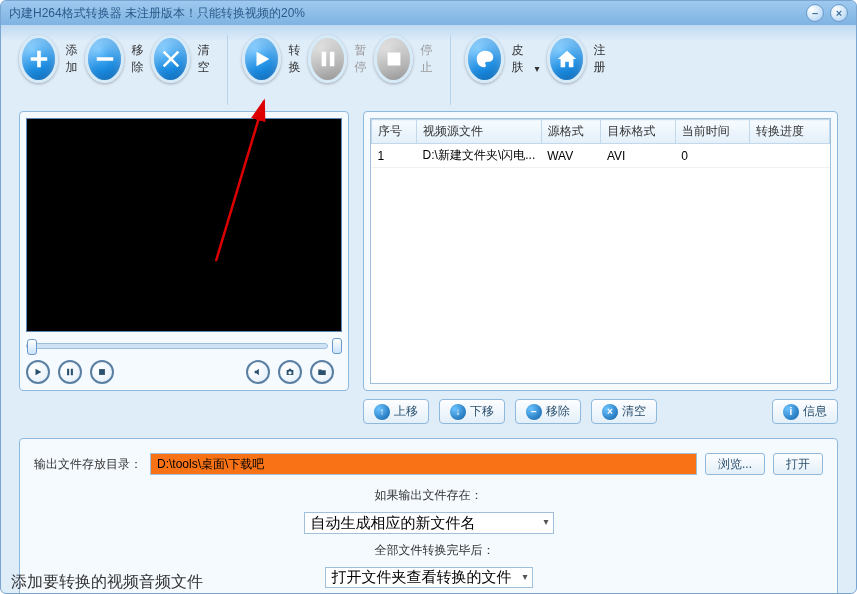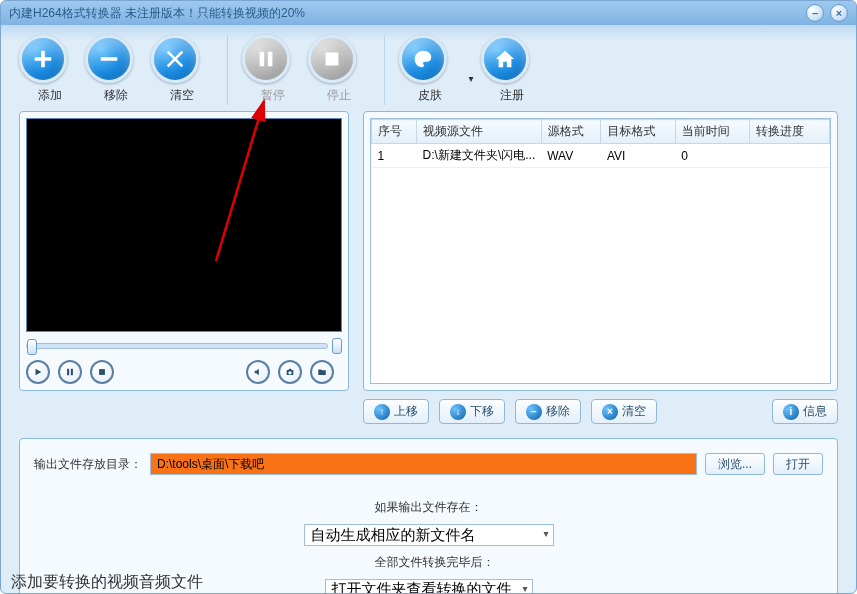--- a/index.html
+++ b/index.html
@@ -5,21 +5,21 @@
 * { box-sizing: border-box; margin: 0; padding: 0; }
 body { font-family: "Microsoft YaHei", SimSun, Arial, sans-serif; font-size: 12px; background: #fff; }
 .window { width: 857px; height: 594px; background: linear-gradient(to bottom, #8dbbe8 0%, #dfedf9 40px, #dfedf9 100%); border: 1px solid #7aa5d0; border-radius: 6px; position: relative; overflow: hidden; }
 .titlebar { height: 24px; background: linear-gradient(to bottom, #9ec9ef, #7fb3e2); display: flex; align-items: center; padding: 0 8px; color: #2a5a8a; font-size: 12px; }
 .titlebar .title { flex: 1; white-space: nowrap; overflow: hidden; }
 .win-btns { display: flex; gap: 6px; }
 .win-btn { width: 18px; height: 18px; border-radius: 50%; background: radial-gradient(circle at 30% 30%, #fff, #cbe3f7 60%, #9cc5ea); border: 1px solid #6a9acb; display: flex; align-items: center; justify-content: center; cursor: pointer; color: #3a6fa0; font-weight: bold; font-size: 11px; }
 .toolbar { display: flex; padding: 10px 18px 6px 18px; gap: 4px; align-items: flex-start; }
 .tb-group { display: flex; gap: 4px; }
 .tb-sep { width: 1px; height: 70px; background: #b8d3ec; margin: 0 10px; }
-.tb-btn { width: 62px; display: flex; flex-direction: column; gap: 4px; cursor: pointer; }
+.tb-btn { width: 62px; display: flex; flex-direction: row; align-items: center; gap: 4px; cursor: pointer; }
 .tb-icon { width: 48px; height: 48px; border-radius: 50%; background: radial-gradient(circle at 32% 28%, #6cc3ff 0%, #1a8ae0 55%, #0b5fa8 100%); border: 3px solid #d7eaf8; box-shadow: 0 1px 3px rgba(0,0,0,.3), inset 0 8px 12px rgba(255,255,255,.35); display: flex; align-items: center; justify-content: center; color: #fff; }
 .tb-icon.disabled { background: radial-gradient(circle at 32% 28%, #d8d8d8 0%, #b4b4b4 55%, #8a8a8a 100%); }
 .tb-icon svg { width: 22px; height: 22px; fill: #fff; }
 .tb-btn.disabled .tb-label { color: #9a9a9a; }
 .tb-label { font-size: 12px; color: #333; text-align: center; }
 .tb-dropdown { width: 12px; display: flex; align-items: center; justify-content: center; margin-top: 18px; color: #333; font-size: 10px; }
 
 .content { padding: 0 18px; display: flex; gap: 14px; }
 .panel { border: 1px solid #8fb8dd; border-radius: 4px; background: #f5faff; padding: 6px; }
 .left-panel { width: 330px; height: 280px; display: flex; flex-direction: column; }
@@ -39,21 +39,21 @@
 th { background: linear-gradient(#f6fbff,#e3eff9); border: 1px solid #c3d8eb; padding: 3px 6px; text-align: left; font-weight: normal; color: #333; white-space: nowrap; }
 td { border-bottom: 1px solid #f0f0f0; padding: 3px 6px; white-space: nowrap; }
 tr.data-row td { background: #fff; }
 
 .list-btns { display: flex; gap: 10px; justify-content: flex-start; padding: 8px 18px 0 18px; margin-left: 344px; }
 .list-btns .spacer { flex: 1; }
 .pill-btn { display: inline-flex; align-items: center; gap: 4px; padding: 3px 10px; border: 1px solid #8fb8dd; border-radius: 4px; background: linear-gradient(#fdfeff,#e3eff9); cursor: pointer; font-size: 12px; color: #2a506f; }
 .pill-icon { width: 16px; height: 16px; border-radius: 50%; background: radial-gradient(circle at 30% 30%, #6cc3ff, #0b5fa8); display: inline-flex; align-items: center; justify-content: center; color: #fff; font-size: 10px; font-weight: bold; }
 
 .bottom-panel { margin: 14px 18px 0 18px; border: 1px solid #8fb8dd; border-radius: 4px; background: #f5faff; padding: 14px 14px; }
-.form-row { display: flex; align-items: center; gap: 8px; margin-bottom: 24px; }
+.form-row { display: flex; align-items: center; gap: 8px; margin-bottom: 12px; }
 .form-row:last-child { margin-bottom: 0; flex-direction: column; }
 .form-label { color: #333; white-space: nowrap; }
 .text-input { flex: 1; height: 22px; border: 1px solid #9fc0dd; background: #f97316; padding: 0 6px; font-size: 12px; }
 .select-input { height: 22px; border: 1px solid #9fc0dd; background: #fff; padding: 0 20px 0 6px; font-size: 15px; position: relative; display: flex; align-items: center; cursor: pointer; }
 .select-input::after { content: "▾"; position: absolute; right: 4px; top: 3px; color: #555; font-size: 10px; }
 .btn { height: 22px; padding: 0 12px; border: 1px solid #8fb8dd; border-radius: 3px; background: linear-gradient(#fdfeff,#e3eff9); cursor: pointer; font-size: 12px; color: #2a506f; display: inline-flex; align-items: center; }
 
 .statusbar { position: absolute; bottom: 0; left: 0; right: 0; height: 22px; padding: 0 10px; display: flex; align-items: center; color: #333; font-size: 16px; background: transparent; }
 
 .arrow-annotation { position: absolute; left: 205px; top: 95px; pointer-events: none; }
@@ -93,20 +93,28 @@
         <div class="tb-icon">
             <svg viewBox="0 0 24 24">
               <path d="M5 3l7 7 7-7 2 2-7 7 7 7-2 2-7-7-7 7-2-2 7-7-7-7z"></path>
             </svg>
           </div>
         <div class="tb-label">清空</div>
       </div>
     </div>
     <div class="tb-sep"></div>
     <div class="tb-group">
+      <div class="tb-btn">
+        <div class="tb-icon">
+            <svg viewBox="0 0 24 24">
+              <path d="M6 4l14 8-14 8z"></path>
+            </svg>
+          </div>
+        <div class="tb-label">转换</div>
+      </div>
       <div class="tb-btn disabled">
         <div class="tb-icon disabled">
             <svg viewBox="0 0 24 24">
               <path d="M5 4h5v16H5zM14 4h5v16h-5z"></path>
             </svg>
           </div>
         <div class="tb-label">暂停</div>
       </div>
       <div class="tb-btn disabled">
         <div class="tb-icon disabled">

